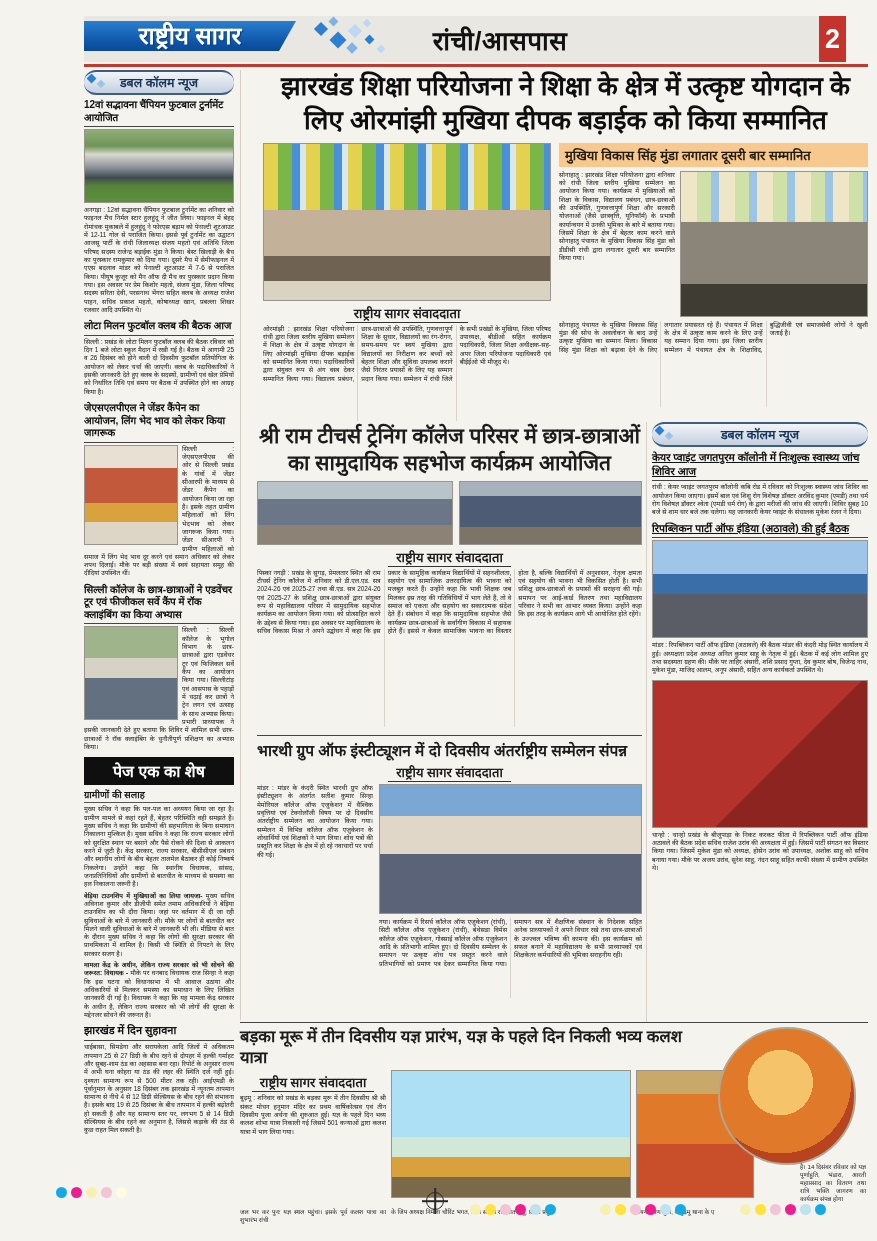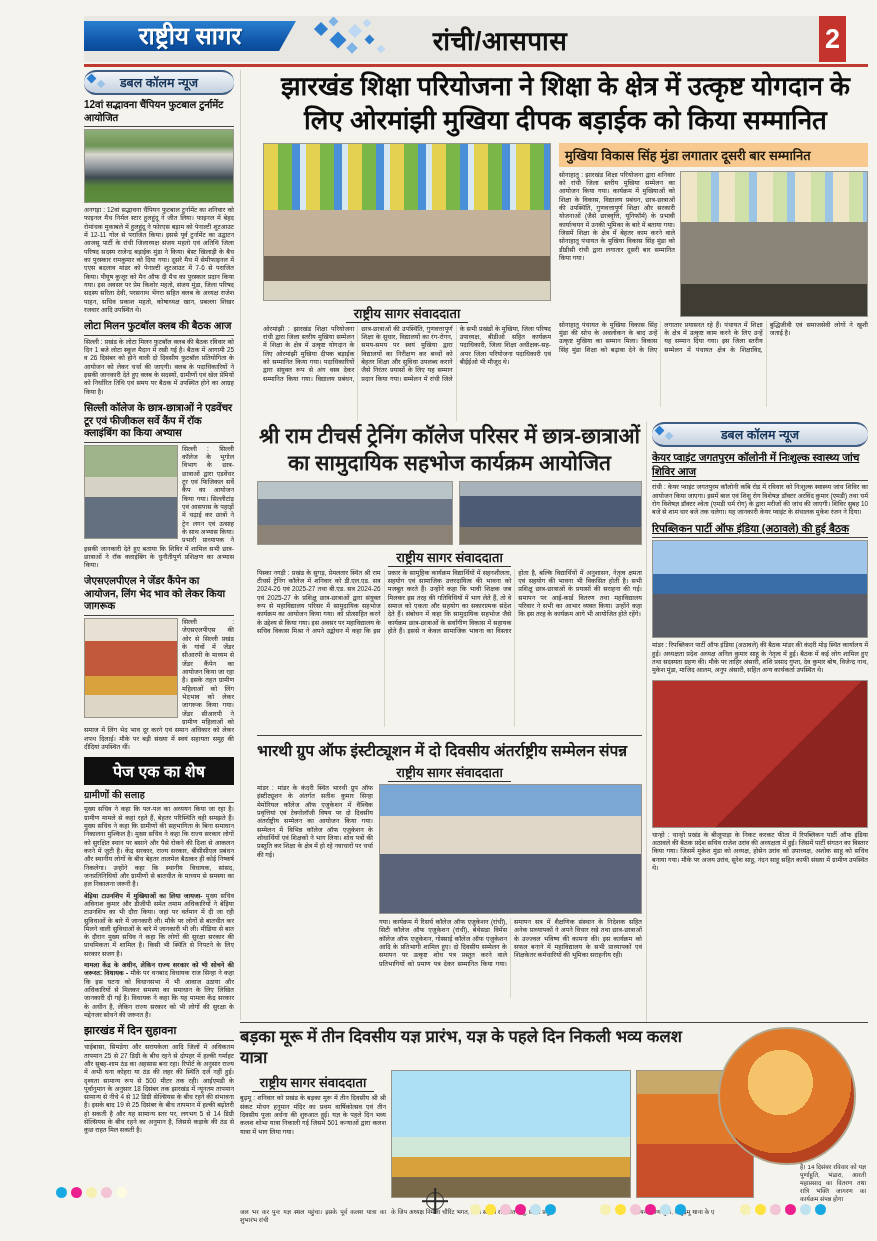--- a/index.html
+++ b/index.html
@@ -125,33 +125,33 @@
       <div class="photo ph-football" style="height:72px;"></div>
       <div class="body-text" style="margin-top:3px;">अनगड़ा : 12वां सद्भावना चैंपियन फुटबाल टुर्नामेंट का शनिवार को फाइनल मैच निर्मल स्टार हुलहुंदू ने जीत लिया। फाइनल में बेहद रोमांचक मुकाबले में हुलहुंदू ने फोरएस बड़ाम को पेनाल्टी शूटआउट में 12-11 गोल से पराजित किया। इससे पूर्व टुर्नामेंट का उद्घाटन आजसू पार्टी के रांची जिलाध्यक्ष संजय महतो एवं अतिथि जिला परिषद सदस्य राजेन्द्र बड़ाईक मुंडा ने किया। बेस्ट खिलाड़ी के बैच का पुरस्कार रामकुमार को दिया गया। दूसरे मैच में सेमीफाइनल में एएस बदलाव मांडर को पेनाल्टी शूटआउट में 7-6 से पराजित किया। पीयूष कुजूर को मैन ऑफ दी मैच का पुरस्कार प्रदान किया गया। इस अवसर पर प्रेम किशोर महतो, संजय मुंडा, जिला परिषद सदस्य सरिता देवी, परसनाथ भेंगरा सहित क्लब के अध्यक्ष राजेश पाहन, सचिव प्रकाश महतो, कोषाध्यक्ष खान, प्रबल्ला शिखर रजवार आदि उपस्थित थे।</div>
     </div>
 
     <div>
       <div class="hl hl-sm hl-rule" style="margin-top:6px;">लोटा मिलन फुटबॉल क्लब की बैठक आज</div>
       <div class="body-text">सिल्ली : प्रखंड के लोटा मिलन फुटबॉल क्लब की बैठक रविवार को दिन 1 बजे लोटा स्कूल मैदान में रखी गई है। बैठक में आगामी 25 व 26 दिसंबर को होने वाली दो दिवसीय फुटबॉल प्रतियोगिता के आयोजन को लेकर चर्चा की जाएगी। क्लब के पदाधिकारियों ने इसकी जानकारी देते हुए क्लब के सदस्यों, ग्रामीणों एवं खेल प्रेमियों को निर्धारित तिथि एवं समय पर बैठक में उपस्थित होने का आग्रह किया है।</div>
     </div>
 
     <div style="margin-top:6px;">
+      <div class="hl hl-sm hl-rule">जेएसएलपीएल ने जेंडर कैंपेन का आयोजन, लिंग भेद भाव को लेकर किया जागरूक</div>
+      <div>
+        <div class="photo ph-gender float-photo" style="width:92px;height:98px;"></div>
+        <div class="body-text">सिल्ली : जेएसएलपीएस की ओर से सिल्ली प्रखंड के गांवों में जेंडर सीआरपी के माध्यम से जेंडर कैंपेन का आयोजन किया जा रहा है। इसके तहत ग्रामीण महिलाओं को लिंग भेदभाव को लेकर जागरूक किया गया। जेंडर सीआरपी ने ग्रामीण महिलाओं को समाज में लिंग भेद भाव दूर करने एवं समान अधिकार को लेकर शपथ दिलाई। मौके पर बड़ी संख्या में स्वयं सहायता समूह की दीदियां उपस्थित थीं।</div>
+        <div style="clear:both;"></div>
+      </div>
+    </div>
+
+    <div style="margin-top:6px;">
       <div class="hl hl-sm hl-rule">सिल्ली कॉलेज के छात्र-छात्राओं ने एडवेंचर टूर एवं फीजीकल सर्वे कैंप में रॉक क्लाइंबिंग का किया अभ्यास</div>
       <div>
         <div class="photo ph-rock float-photo" style="width:92px;height:92px;"></div>
         <div class="body-text">सिल्ली : सिल्ली कॉलेज के भूगोल विभाग के छात्र-छात्राओं द्वारा एडवेंचर टूर एवं फिजिकल सर्वे कैंप का आयोजन किया गया। सिल्लीटांड़ एवं आसपास के पहाड़ों में चढ़ाई कर छात्रों ने ट्रेन लगन एवं उत्साह के साथ अभ्यास किया। प्रभारी प्राध्यापक ने इसकी जानकारी देते हुए बताया कि शिविर में शामिल सभी छात्र-छात्राओं ने रॉक क्लाइंबिंग के चुनौतीपूर्ण प्रशिक्षण का अभ्यास किया।</div>
-        <div style="clear:both;"></div>
-      </div>
-    </div>
-
-    <div style="margin-top:6px;">
-      <div class="hl hl-sm hl-rule">जेएसएलपीएल ने जेंडर कैंपेन का आयोजन, लिंग भेद भाव को लेकर किया जागरूक</div>
-      <div>
-        <div class="photo ph-gender float-photo" style="width:92px;height:98px;"></div>
-        <div class="body-text">सिल्ली : जेएसएलपीएस की ओर से सिल्ली प्रखंड के गांवों में जेंडर सीआरपी के माध्यम से जेंडर कैंपेन का आयोजन किया जा रहा है। इसके तहत ग्रामीण महिलाओं को लिंग भेदभाव को लेकर जागरूक किया गया। जेंडर सीआरपी ने ग्रामीण महिलाओं को समाज में लिंग भेद भाव दूर करने एवं समान अधिकार को लेकर शपथ दिलाई। मौके पर बड़ी संख्या में स्वयं सहायता समूह की दीदियां उपस्थित थीं।</div>
         <div style="clear:both;"></div>
       </div>
     </div>
 
     <div class="black-banner">पेज एक का शेष</div>
     <div>
       <div class="subhead">ग्रामीणों की सलाह</div>
       <div class="body-text">मुख्य सचिव ने कहा कि पल-पल का अध्ययन किया जा रहा है। ग्रामीण मामले से कहां रहते हैं, बेहतर परिस्थिति वही समझते हैं। मुख्य सचिव ने कहा कि ग्रामीणों की सहभागिता के बिना समाधान निकालना मुश्किल है। मुख्य सचिव ने कहा कि राज्य सरकार लोगों को सुरक्षित स्थान पर बसाने और पैसे रोकने की दिशा से आकलन करने में जुटी है। केंद्र सरकार, राज्य सरकार, बीसीसीएल प्रबंधन और स्थानीय लोगों के बीच बेहतर तालमेल बैठाकर ही कोई निष्कर्ष निकलेगा। उन्होंने कहा कि स्थानीय विधायक, सांसद, जनप्रतिनिधियों और ग्रामीणों से बातचीत के माध्यम से समस्या का हल निकालना जरूरी है।</div>
       <div class="body-text" style="margin-top:3px;">
         <b>बेड़िया टाउनशिप में मुखियाओं का लिया जायजा- </b><span>मुख्य सचिव अविनाश कुमार और डीजीपी समेत तमाम अधिकारियों ने बेड़िया टाउनशिप का भी दौरा किया। जहां पर वर्तमान में दी जा रही सुविधाओं के बारे में जानकारी ली। मौके पर लोगों से बातचीत कर मिलने वाली सुविधाओं के बारे में जानकारी भी ली। मीडिया से बात के दौरान मुख्य सचिव ने कहा कि लोगों की सुरक्षा सरकार की प्राथमिकता में शामिल है। किसी भी स्थिति से निपटने के लिए सरकार सजग है।</span>

